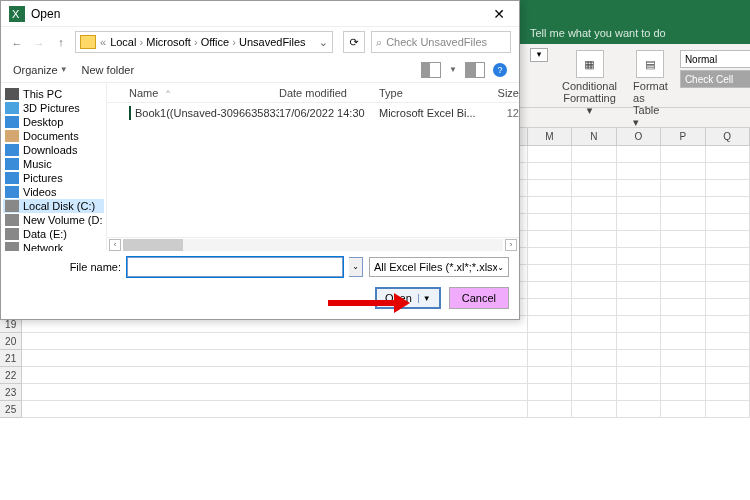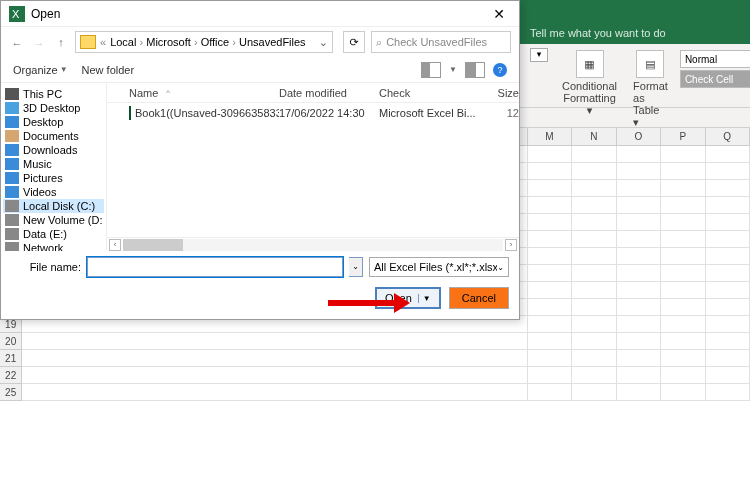--- a/index.html
+++ b/index.html
@@ -67,29 +67,29 @@
 .file-ico { width:14px; height:14px; background:#1a7243; margin-right:4px; border:1px solid #0d4f2c; }
 .lr { font-size:11px; color:#333; overflow:hidden; white-space:nowrap; text-overflow:ellipsis; }
 .lr-name { width:150px; display:flex; align-items:center; }
 .lr-date { width:100px; }
 .lr-type { width:100px; }
 .lr-size { width:40px; text-align:right; color:#666; }
 .hscroll { height:14px; border-top:1px solid #eee; display:flex; align-items:center; padding:0 2px; }
 .hs-btn { width:12px; height:12px; border:1px solid #bbb; font-size:8px; text-align:center; line-height:10px; color:#666; }
 .hs-track { flex:1; height:12px; background:#f4f4f4; margin:0 2px; position:relative; }
 .hs-thumb { position:absolute; left:0; width:60px; height:100%; background:#ccc; }
-.bottom { padding:6px 10px 10px; }
+.bottom { padding:6px 10px 10px;margin-left:40px; }
 .fn-row { display:flex; align-items:center; gap:6px; margin-bottom:10px; }
 .fn-label { font-size:11px; width:70px; text-align:right; }
 .fn-input { flex:1; height:20px; border:1px solid #7a99c7; background:#fff; }
 .fn-input-sel { outline:1px solid #0078d7; }
 .fn-drop { width:14px; height:20px; border:1px solid #7a99c7; border-left:none; background:#f0f0f0; font-size:8px; text-align:center; line-height:18px; }
 .filter-select { width:140px; height:20px; border:1px solid #aaa; display:flex; align-items:center; padding:0 4px; font-size:10px; justify-content:space-between; }
 .btn-row { display:flex; justify-content:flex-end; gap:8px; }
-.btn { height:22px; padding:0 12px; border:1px solid #aaa; background:#f97316; font-size:11px; display:flex; align-items:center; }
+.btn { height:22px; padding:0 12px; border:1px solid #aaa; background:#f0abfc; font-size:11px; display:flex; align-items:center; }
 .btn-open { border:2px solid #4a7fc0; background:#eef3fa; padding:0 8px; }
 .btn-open .dd { margin-left:6px; border-left:1px solid #7a99c7; padding-left:4px; font-size:8px; }
 .arrow { position:absolute; top:300px; left:328px; z-index:5; }
 .arrow-line { width:70px; height:6px; background:#e20000; }
 .arrow-head { position:absolute; right:-12px; top:-7px; width:0; height:0; border-left:16px solid #e20000; border-top:10px solid transparent; border-bottom:10px solid transparent; }
 </style>
 </head>
 <body>
 
 <div class="excel-bg">
@@ -266,20 +266,30 @@
           <div class="row-header">22</div>
           <div style="width: 498px; border-bottom: 1px solid rgb(224, 224, 224);"></div>
           <div class="cell"></div>
           <div class="cell"></div>
           <div class="cell"></div>
           <div class="cell"></div>
           <div class="cell"></div>
           <div class="cell"></div>
         </div>
         <div class="grid-row">
+          <div class="row-header">23</div>
+          <div style="width: 498px; border-bottom: 1px solid rgb(224, 224, 224);"></div>
+          <div class="cell"></div>
+          <div class="cell"></div>
+          <div class="cell"></div>
+          <div class="cell"></div>
+          <div class="cell"></div>
+          <div class="cell"></div>
+        </div>
+        <div class="grid-row">
           <div class="row-header">25</div>
           <div style="width: 498px; border-bottom: 1px solid rgb(224, 224, 224);"></div>
           <div class="cell"></div>
           <div class="cell"></div>
           <div class="cell"></div>
           <div class="cell"></div>
           <div class="cell"></div>
           <div class="cell"></div>
         </div>
       </div>
@@ -330,21 +340,21 @@
     </div>
   </div>
   <div class="body">
     <div class="tree" id="tree">
         <div class="tree-item">
           <div class="ico ico-pc"></div>
           <span>This PC</span>
         </div>
         <div class="tree-item">
           <div class="ico ico-3d"></div>
-          <span>3D Desktop</span>
+          <span>3D Pictures</span>
         </div>
         <div class="tree-item">
           <div class="ico ico-desktop"></div>
           <span>Desktop</span>
         </div>
         <div class="tree-item">
           <div class="ico ico-docs"></div>
           <span>Documents</span>
         </div>
         <div class="tree-item">
@@ -381,21 +391,21 @@
         </div>
       </div>
     <div class="list">
       <div class="list-head">
         <div style="width:16px"></div>
         <div class="lh lh-name">
             <span>Name</span>
             <span style="color:#888;margin-left:4px;font-size:8px">^</span>
           </div>
         <div class="lh lh-date">Date modified</div>
-        <div class="lh lh-type">Check</div>
+        <div class="lh lh-type">Type</div>
         <div class="lh lh-size">Size</div>
       </div>
       <div id="file-rows">
           <div class="list-row">
             <div style="width:16px"></div>
             <div class="lr lr-name">
               <div class="file-ico"></div>
               <span>Book1((Unsaved-309663583314130555)).x...</span>
             </div>
             <div class="lr lr-date">17/06/2022 14:30</div>

